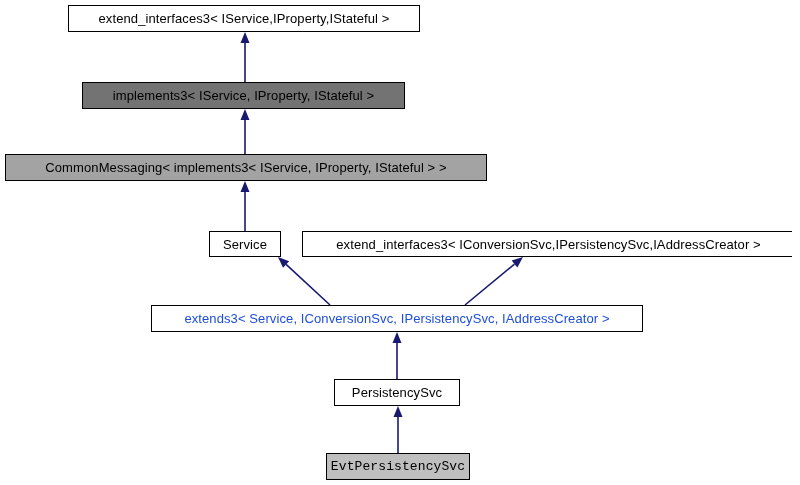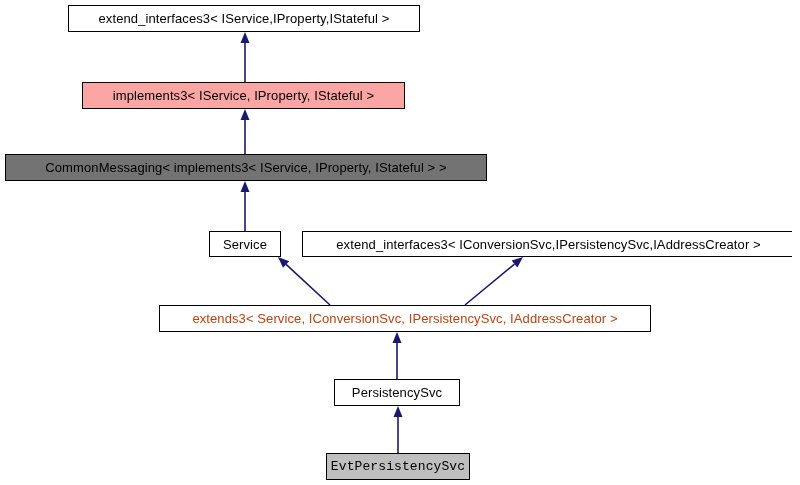--- a/index.html
+++ b/index.html
@@ -81,33 +81,33 @@
       <g>
         <line x1="398" y1="453" x2="398" y2="417" stroke="#191970" stroke-width="1.6"></line>
         <polygon points="398.00,406.00 402.50,417.00 393.50,417.00" fill="#191970"></polygon>
       </g>
     </svg>
 
   <div id="node-layer">
       <div class="uml-node" style="left: 68px; top: 5px; width: 352px; height: 27px; border-color: rgb(0, 0, 0); color: rgb(0, 0, 0); background: rgb(255, 255, 255);">
         <span class="node-label">extend_interfaces3&lt; IService,IProperty,IStateful &gt;</span>
       </div>
-      <div class="uml-node" style="left: 82px; top: 82px; width: 323px; height: 27px; border-color: rgb(0, 0, 0); color: rgb(0, 0, 0); background: #fca5a5;">
+      <div class="uml-node" style="left: 82px; top: 82px; width: 323px; height: 27px; border-color: rgb(0, 0, 0); color: rgb(0, 0, 0); background: #737373;">
         <span class="node-label">implements3&lt; IService, IProperty, IStateful &gt;</span>
       </div>
-      <div class="uml-node" style="left: 5px; top: 154px; width: 482px; height: 27px; border-color: rgb(0, 0, 0); color: rgb(0, 0, 0); background: #737373;">
+      <div class="uml-node" style="left: 5px; top: 154px; width: 482px; height: 27px; border-color: rgb(0, 0, 0); color: rgb(0, 0, 0); background: #a3a3a3;">
         <span class="node-label">CommonMessaging&lt; implements3&lt; IService, IProperty, IStateful &gt; &gt;</span>
       </div>
       <div class="uml-node" style="left: 209px; top: 231px; width: 72px; height: 26px; border-color: rgb(0, 0, 0); color: rgb(0, 0, 0); background: rgb(255, 255, 255); text-align: right;">
         <span class="node-label">Service</span>
       </div>
       <div class="uml-node" style="left: 302px; top: 231px; width: 493px; height: 26px; border-color: rgb(0, 0, 0); color: rgb(0, 0, 0); background: rgb(255, 255, 255); align-items: center;">
         <span class="node-label">extend_interfaces3&lt; IConversionSvc,IPersistencySvc,IAddressCreator &gt;</span>
       </div>
-      <div class="uml-node" style="left: 159px; top: 305px; width: 492px; height: 27px; border-color: rgb(0, 0, 0); color: #c2410c; background: rgb(255, 255, 255); text-align: center;">
+      <div class="uml-node" style="left: 151px; top: 305px; width: 492px; height: 27px; border-color: rgb(0, 0, 0); color: #1d4ed8; background: rgb(255, 255, 255); text-align: center;">
         <span class="node-label">extends3&lt; Service, IConversionSvc, IPersistencySvc, IAddressCreator &gt;</span>
       </div>
       <div class="uml-node" style="left: 334px; top: 379px; width: 126px; height: 27px; border-color: rgb(0, 0, 0); color: rgb(0, 0, 0); background: rgb(255, 255, 255); text-align: right;">
         <span class="node-label">PersistencySvc</span>
       </div>
       <div class="uml-node highlight" style="left: 326px; top: 453px; width: 144px; height: 27px; border-color: rgb(0, 0, 0); color: rgb(0, 0, 0); background: rgb(191, 191, 191); font-family: Liberation Mono, monospace;">
         <span class="node-label">EvtPersistencySvc</span>
       </div>
     </div>
 

